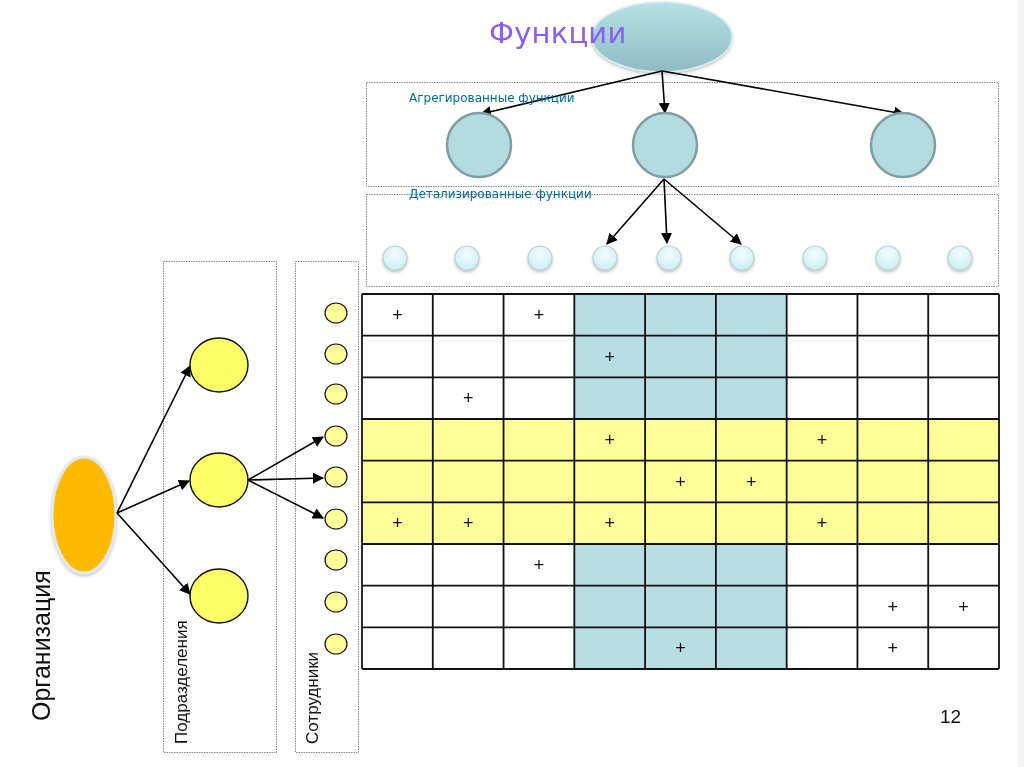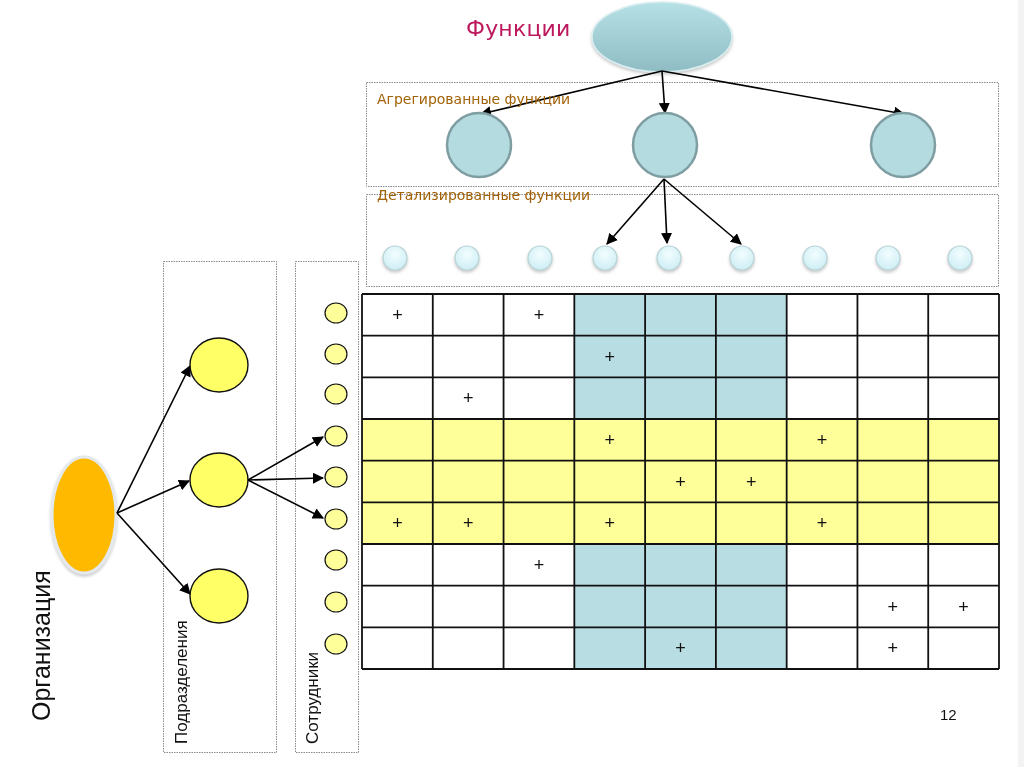--- a/index.html
+++ b/index.html
@@ -1,29 +1,29 @@
 <!DOCTYPE html>
 <html><head>
 <meta charset="utf-8">
 <style>
   html, body { margin:0; padding:0; background:#ffffff; }
   body { width:1024px; height:767px; position:relative; overflow:hidden; font-family:"Liberation Sans", sans-serif; }
   .slide { position:absolute; left:0; top:0; width:1018px; height:767px; background:#ffffff; }
   .edge { position:absolute; left:1018px; top:0; width:6px; height:767px; background:#f3f3f3; }
   svg#diagram { position:absolute; left:0; top:0; width:1024px; height:767px; }
   .abs { position:absolute; white-space:nowrap; }
-  .title { left:466px; top:16px; font-size:22px; color:#be185d; font-family:"DejaVu Sans", sans-serif; letter-spacing:0.2px; }
-  .box-label { font-size:14px; color:#a16207; font-family:"DejaVu Sans", sans-serif; }
+  .title { left:489px; top:16px; font-size:29px; color:#8b5cf6; font-family:"DejaVu Sans", sans-serif; letter-spacing:0.2px; }
+  .box-label { font-size:12px; color:#0369a1; font-family:"DejaVu Sans", sans-serif;margin-left:32px; }
   .agg-label { left:377px; top:91px; }
   .det-label { left:377px; top:187px; }
   .vlabel { transform-origin:left top; transform:rotate(-90deg); color:#111; }
   .org-label { left:27px; top:721px; font-size:25px; }
   .dep-label { left:172px; top:744px; font-size:17px; }
   .emp-label { left:303px; top:744px; font-size:17px; }
-  .page-num { left:940px; top:706px; font-size:15px; color:#111; }
+  .page-num { left:940px; top:706px; font-size:19px; color:#111; }
   .cell-text { font-family:"Liberation Sans", sans-serif; font-size:18px; fill:#111; }
 </style>
 </head>
 <body>
 
 <div class="slide"></div>
 <div class="edge"></div>
 
 <svg id="diagram" xmlns="http://www.w3.org/2000/svg">
   <defs>

